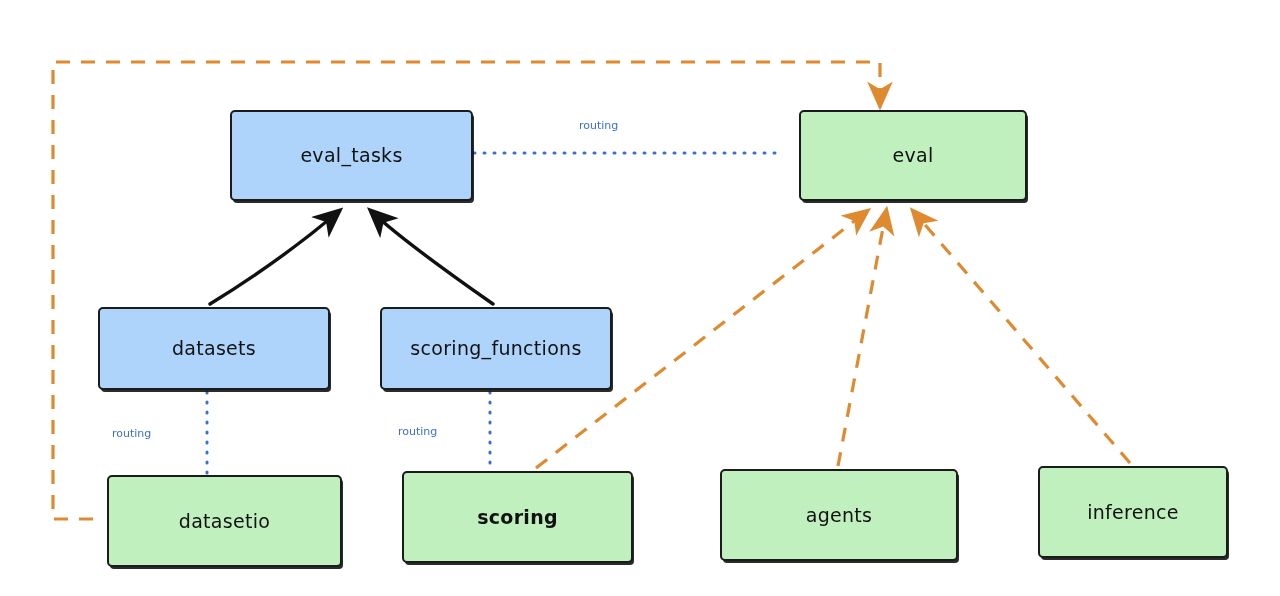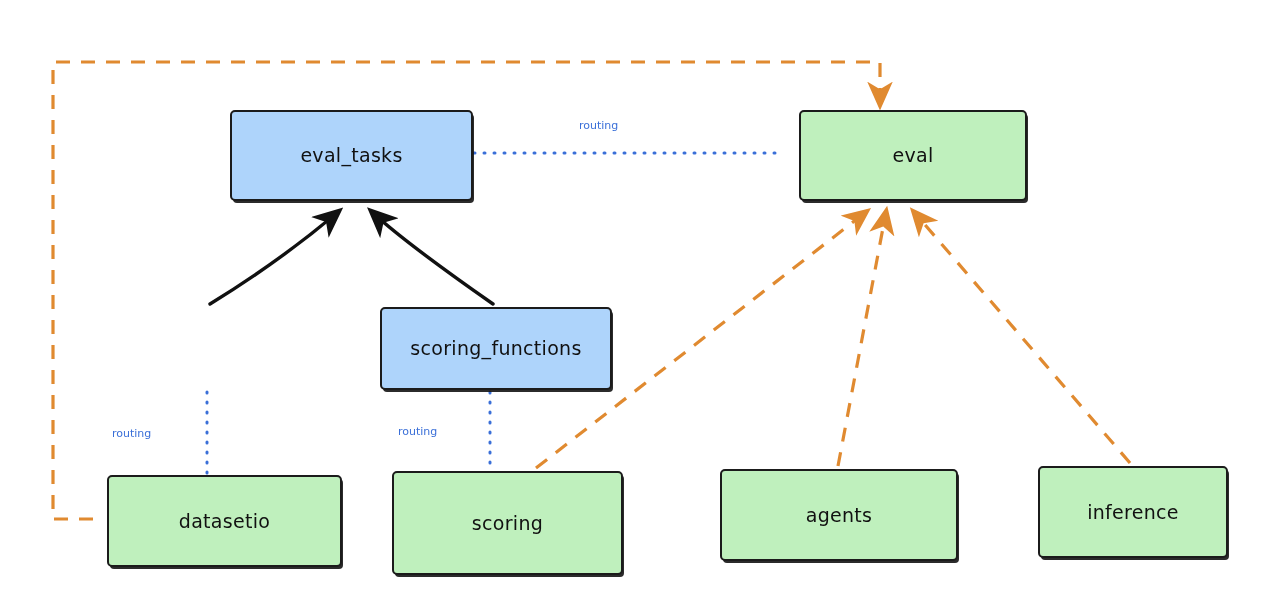--- a/index.html
+++ b/index.html
@@ -89,30 +89,33 @@
   </svg>
 
   <div class="node blue" style="left:230px; top:110px; width:243px; height:91px;">
     <span class="node-label">eval_tasks</span>
   </div>
 
   <div class="node green" style="left:787px; top:110px; width:228px; height:91px;">
     <span class="node-label">eval</span>
   </div>
 
+  <div class="node blue" style="left:98px; top:307px; width:232px; height:83px;">
+    <span class="node-label">datasets</span>
+  </div>
 
   <div class="node blue" style="left:380px; top:307px; width:232px; height:83px;align-items:center;">
     <span class="node-label">scoring_functions</span>
   </div>
 
   <div class="node green" style="left:95px; top:475px; width:235px; height:92px;">
     <span class="node-label">datasetio</span>
   </div>
 
-  <div class="node green" style="left:380px; top:471px; width:231px; height:104px;">
+  <div class="node green" style="left:390px; top:471px; width:231px; height:92px;font-weight:bold;">
     <span class="node-label">scoring</span>
   </div>
 
   <div class="node green" style="left:708px; top:469px; width:238px; height:92px;">
     <span class="node-label">agents</span>
   </div>
 
   <div class="node green" style="left:1026px; top:466px; width:190px; height:92px;">
     <span class="node-label">inference</span>
   </div>

